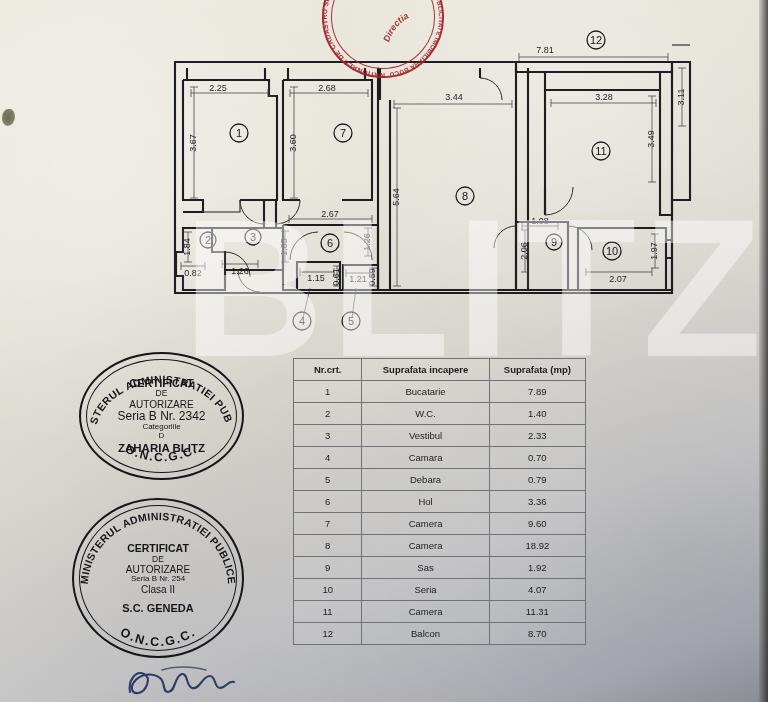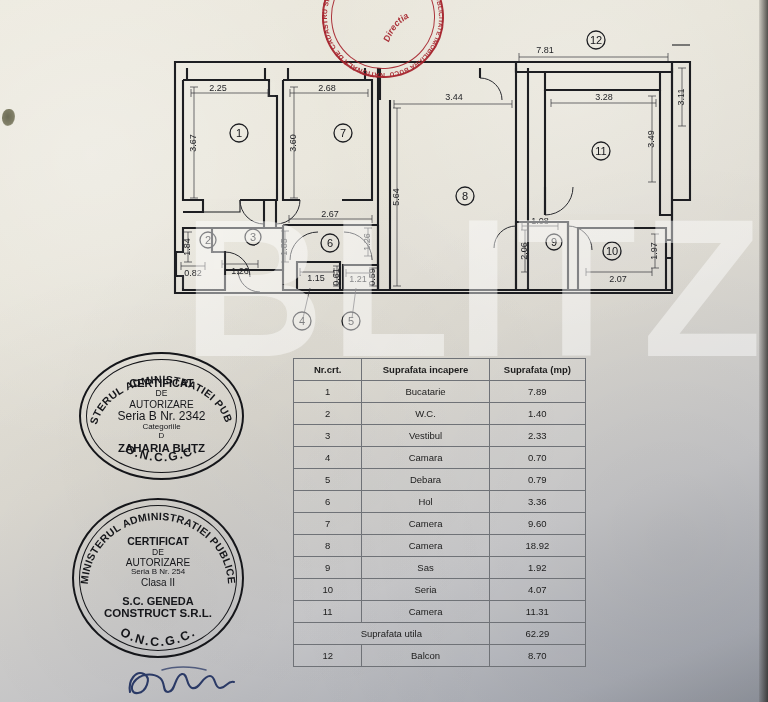--- a/index.html
+++ b/index.html
@@ -343,24 +343,20 @@
         <td class="c1">10</td>
         <td class="c2">Seria</td>
         <td class="c3">4.07</td>
       </tr>
       <tr>
         <td class="c1">11</td>
         <td class="c2">Camera</td>
         <td class="c3">11.31</td>
       </tr>
       <tr>
-        <td class="sum" colspan="2">Suprafata utila</td>
-        <td class="c3">62.29</td>
-      </tr>
-      <tr>
         <td class="c1">12</td>
         <td class="c2">Balcon</td>
         <td class="c3">8.70</td>
       </tr>
     </tbody>
 </table>
 
 <div class="bstamp" id="stamp1">
   <div class="ring"></div>
   <div class="ring2"></div>
@@ -402,21 +398,20 @@
       <textPath href="#s2bot" startOffset="50%" text-anchor="middle">O.N.C.G.C.</textPath>
     </text>
   </svg>
   <div class="core">
     <div style="font-size:10.5px;font-weight:bold;">CERTIFICAT</div>
     <div style="font-size:8.5px;">DE</div>
     <div style="font-size:10px;">AUTORIZARE</div>
     <div style="font-size:8px;">Seria B Nr. 254</div>
     <div style="font-size:10px;">Clasa II</div>
     <div style="font-size:11px;font-weight:bold;margin-top:6px;">S.C. GENEDA</div>
-    <div style="font-size:11.5px;font-weight:bold;">CONSTRUCT S.R.L.</div>
   </div>
 </div>
 
 <div id="redstamp">
   <div class="rring"></div>
   <div class="rring2"></div>
   <svg viewBox="0 0 122 122" width="122" height="122">
     <defs>
       <path id="rleft" d="M 61,117 A 56,56 0 0,1 61,5"></path>
       <path id="rright" d="M 61,5 A 56,56 0 0,1 61,117"></path>

